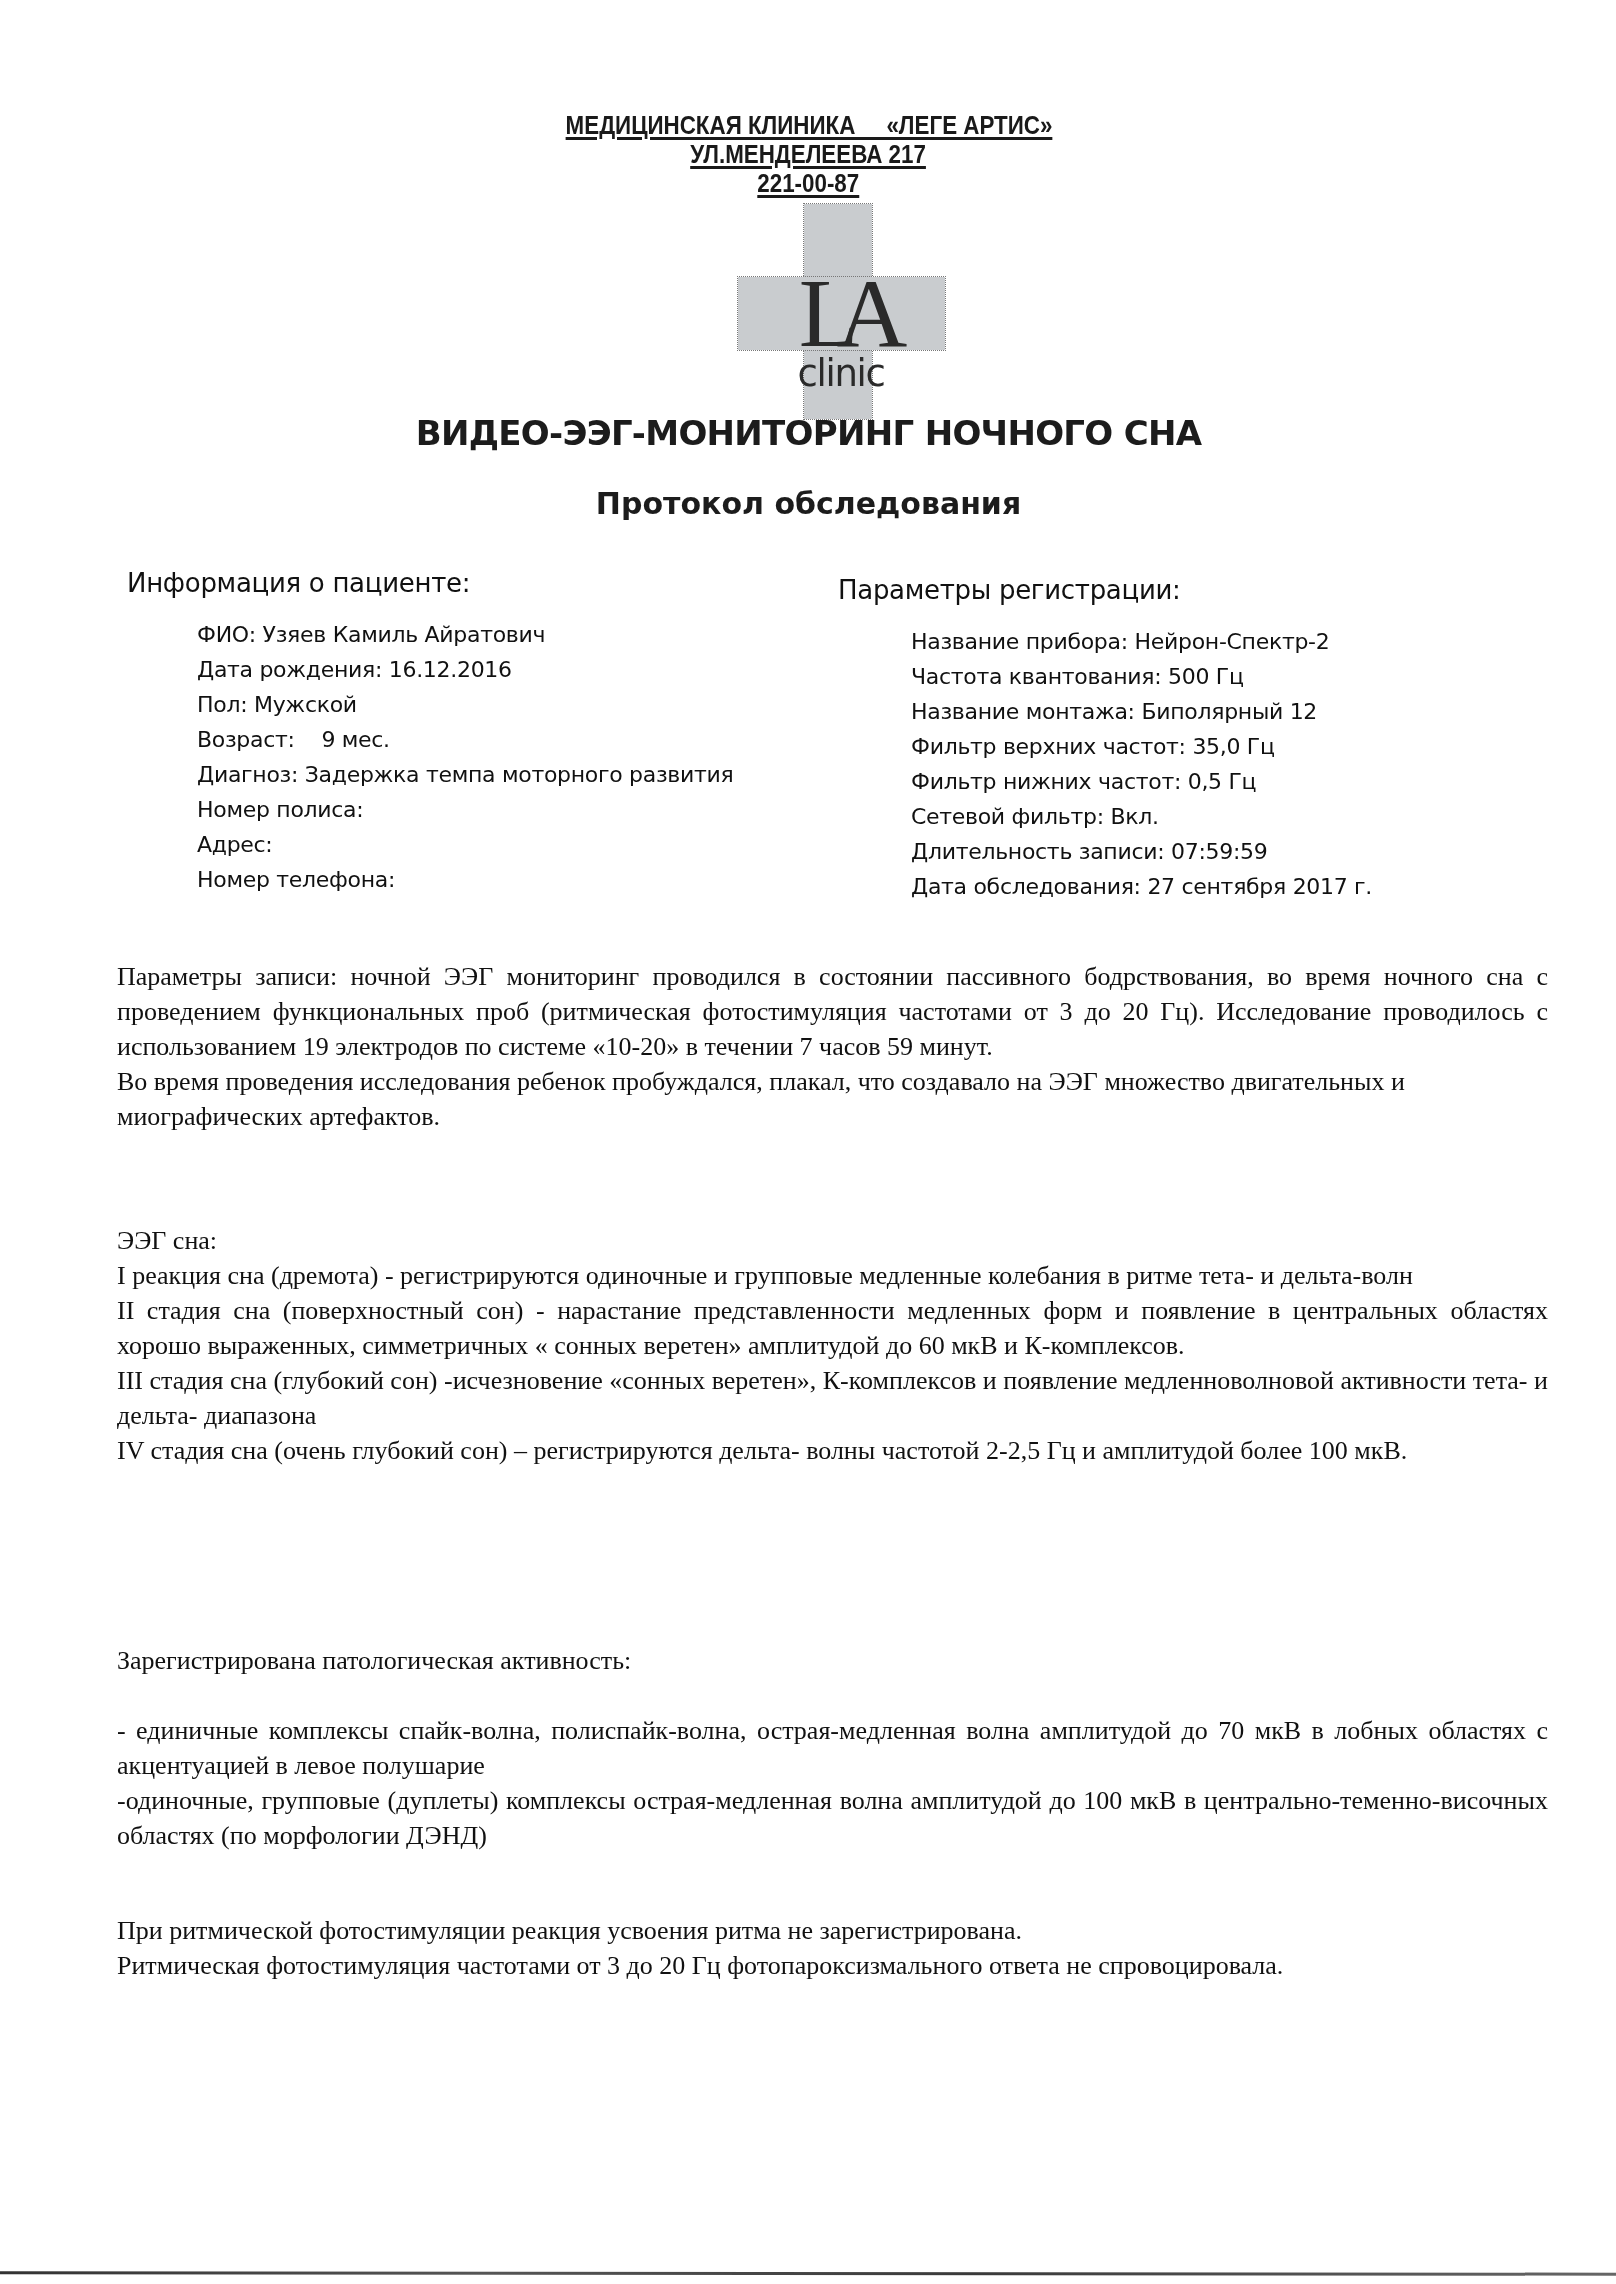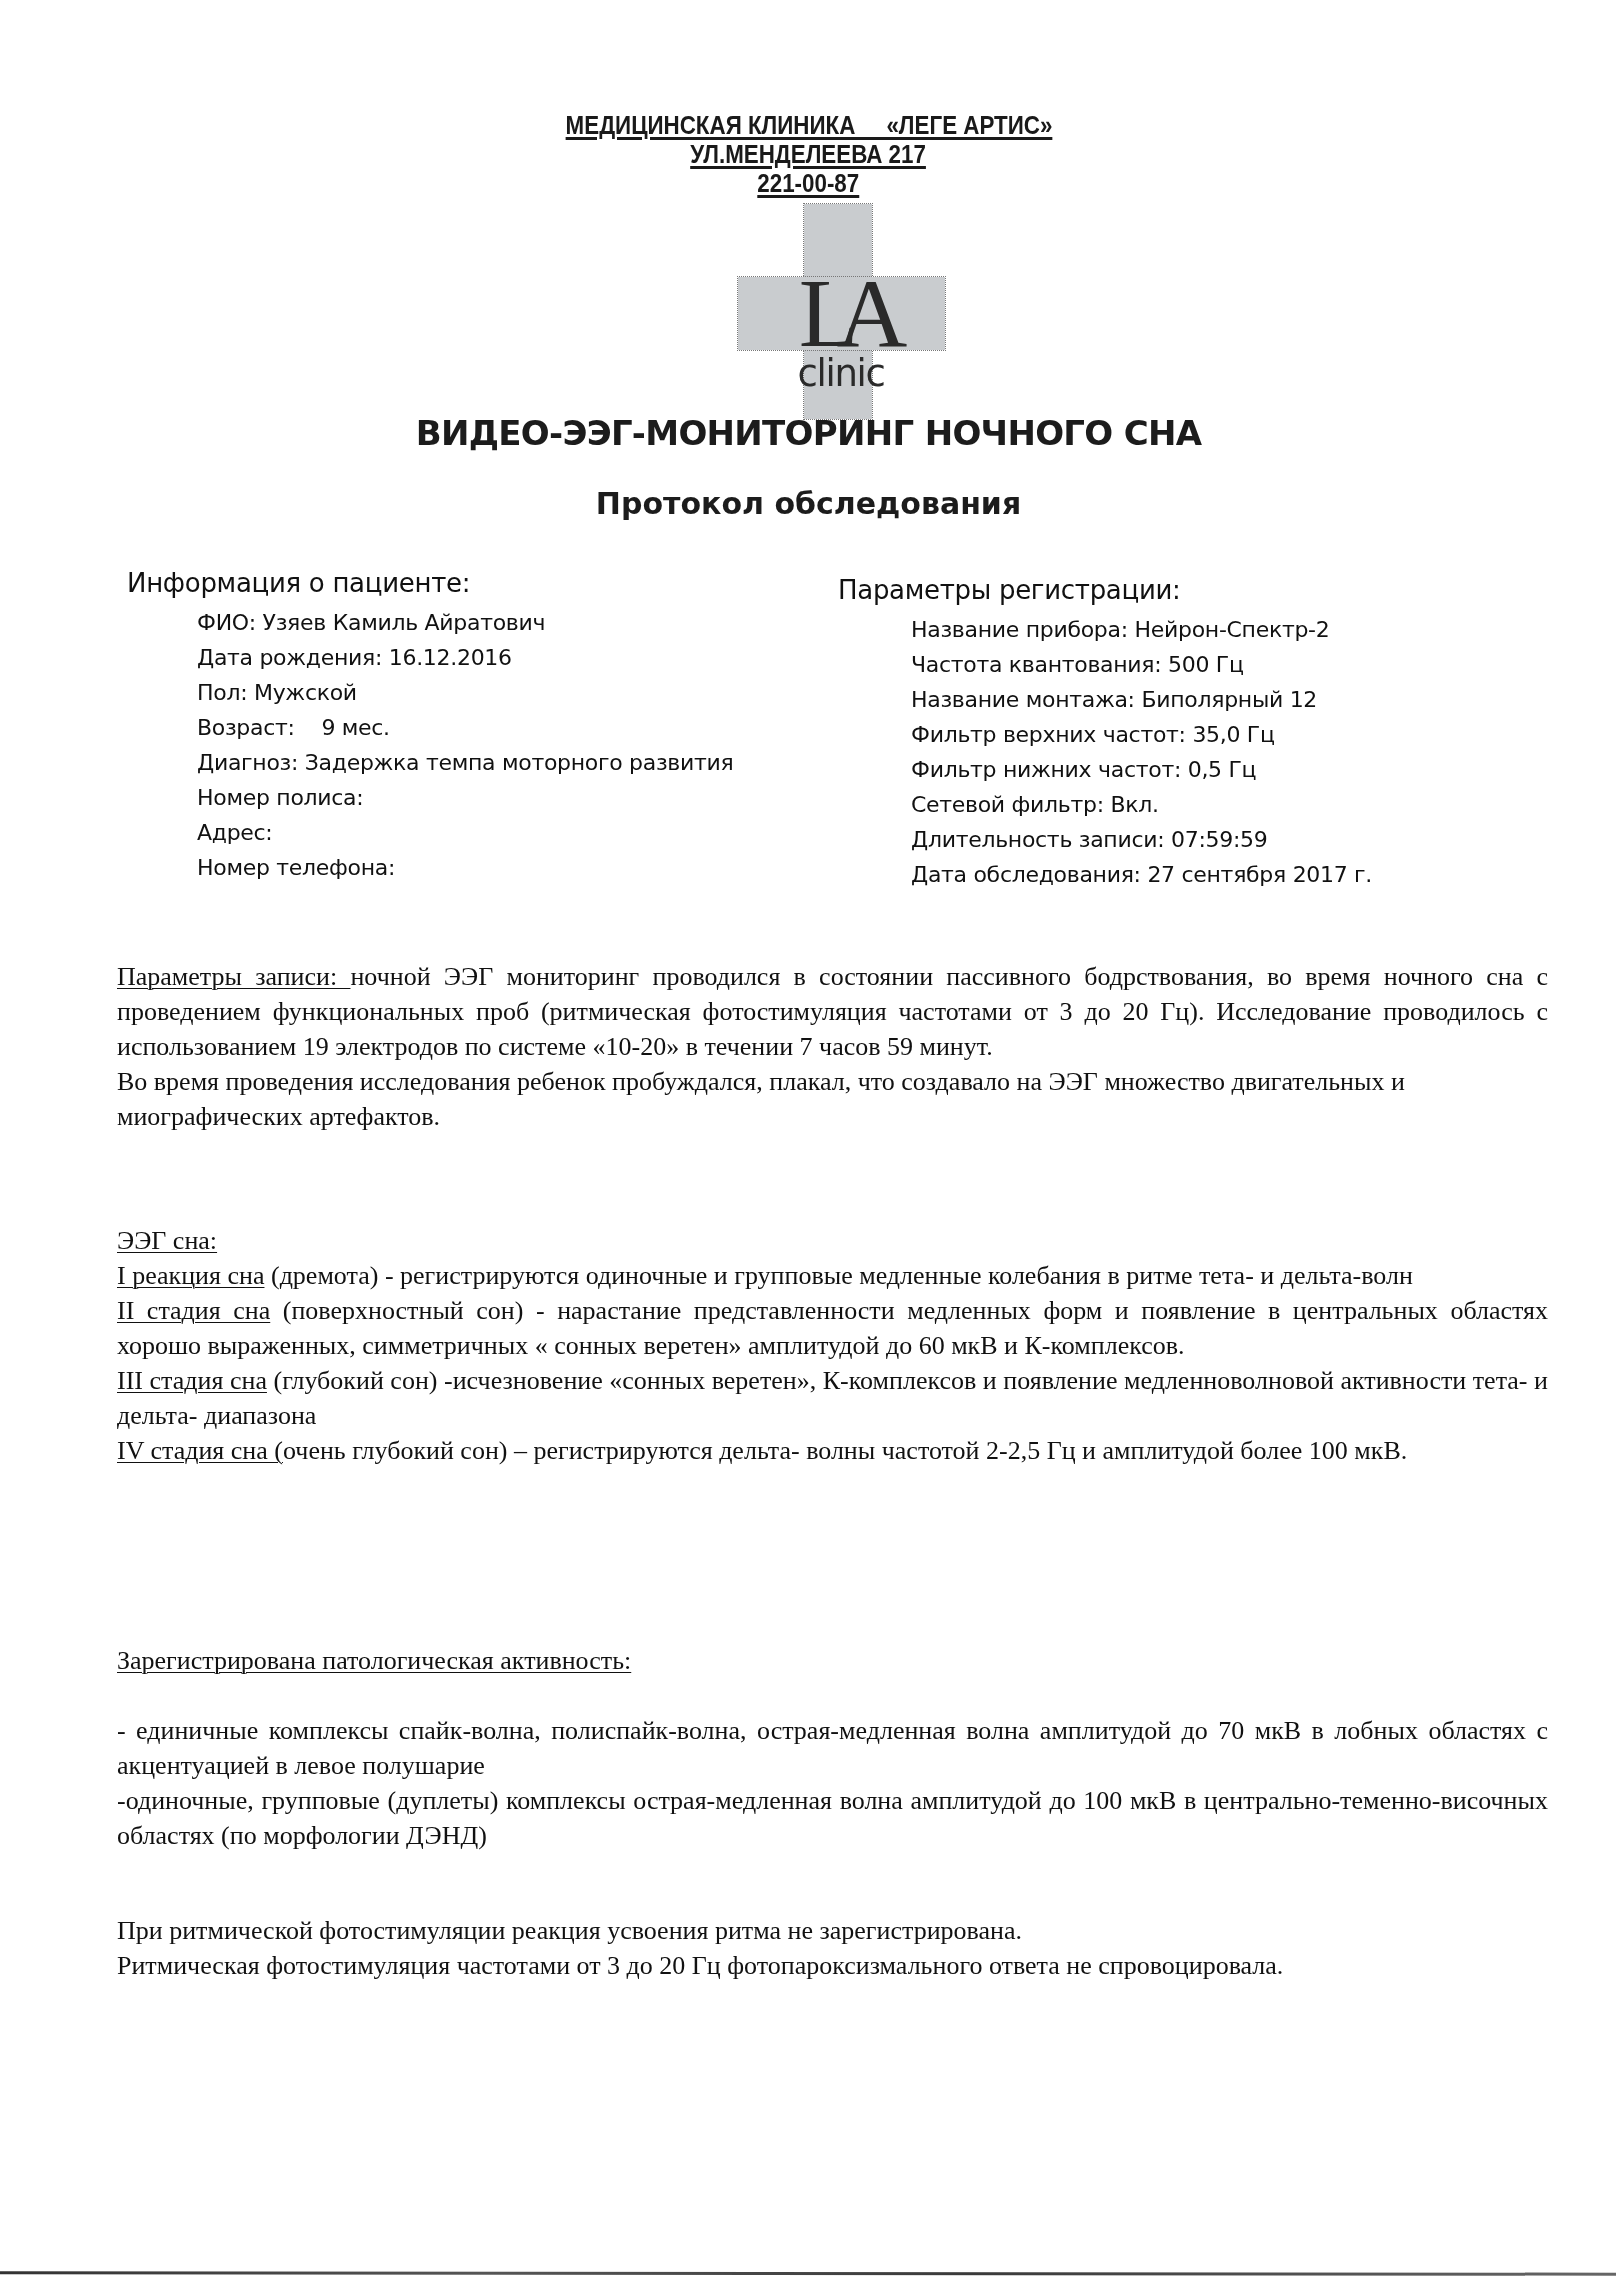--- a/index.html
+++ b/index.html
@@ -121,21 +121,21 @@
 
     
     .info-col {
       position: absolute;
       font-family: "DejaVu Sans", sans-serif;
       color: #111;
     }
     .info-col .col-heading {
       font-size: 26px;
       line-height: 33px;
-      margin-bottom: 5px;
+      margin-bottom: 17px;
       letter-spacing: -0.3px;
     }
     .info-col .row {
       font-size: 22px;
       line-height: 35px;
       letter-spacing: -0.3px;
       white-space: pre;
     }
     .patient-col { left: 127px; top: 567px; }
     .patient-col .rows { padding-left: 70px; }
@@ -150,21 +150,20 @@
       font-family: "Liberation Serif", serif;
       font-size: 26px;
       line-height: 35px;
       color: #111;
       text-align: justify;
     }
     .body-text p {
       margin: 0;
     }
     .u {
-      text-decoration: underline;
       text-decoration-thickness: 1.3px;
       text-underline-offset: 2.6px;
     }
     .gap { height: 35px; }
 
     .sec-record { top: 959px; }
     .sec-sleep { top: 1223px; }
     .sec-patho { top: 1643px; }
     .sec-photo { top: 1913px; }
 

